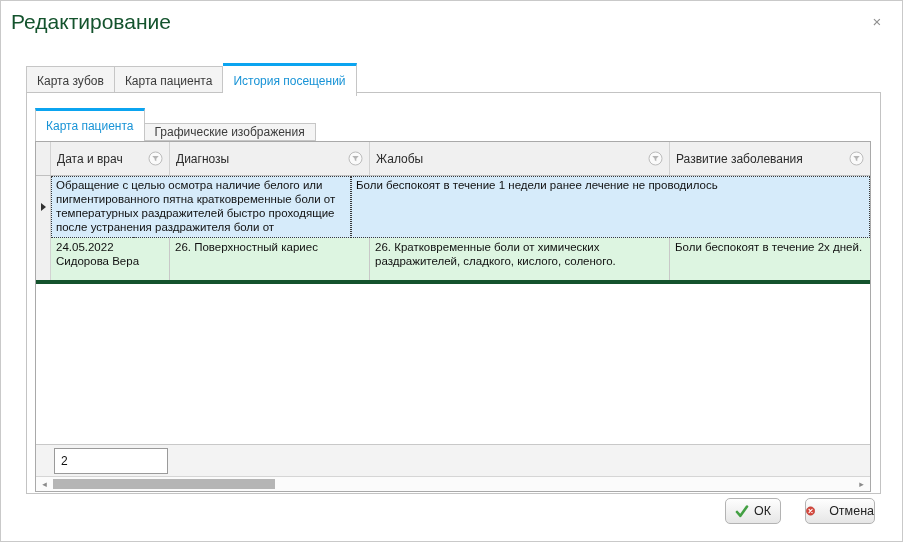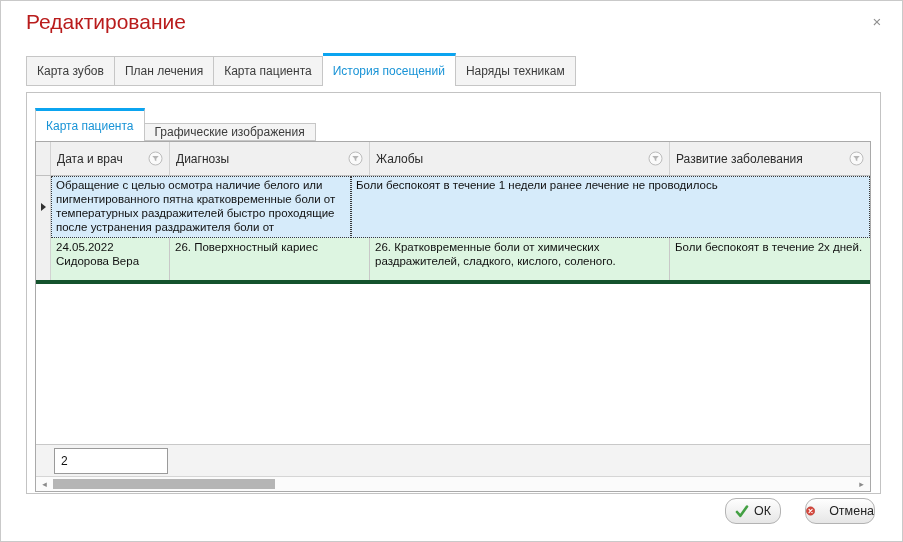--- a/index.html
+++ b/index.html
@@ -2,26 +2,26 @@
 <html><head>
 <meta charset="utf-8">
 <style>
   * { margin:0; padding:0; box-sizing:border-box; }
   html,body { background:#fff; }
   body { font-family:"Liberation Sans", sans-serif; }
 
   .dialog { position:relative; width:903px; height:542px; background:#ffffff;
             border:1px solid #c9c9c9; overflow:hidden; }
 
-  .dlg-title { position:absolute; left:25px; top:9px; font-size:21px; color:#b91c1c; }
+  .dlg-title { position:absolute; left:10px; top:9px; font-size:21px; color:#14532d; }
   .dlg-close { position:absolute; right:17px; top:13px; width:16px; height:16px;
                color:#8f8f8f; font-size:15px; line-height:16px; text-align:center; cursor:default; }
 
   
-  .main-tabs { position:absolute; left:25px; top:52px; display:flex; align-items:flex-end; height:33px; }
+  .main-tabs { position:absolute; left:25px; top:62px; display:flex; align-items:flex-end; height:33px; }
   .tab { height:30px; padding:0 10px; display:flex; align-items:center;
          background:#f4f4f4; border:1px solid #c6c6c6; border-left:none;
          font-size:12px; color:#3c3c3c; white-space:nowrap; }
   .tab:first-child { border-left:1px solid #c6c6c6; }
   .tab.active { height:33px; background:#fff; border-top:3px solid #0ba4f0;
                 border-bottom:none; color:#1893d6; position:relative; z-index:3; }
 
   
   .panel { position:absolute; left:25px; top:91px; width:855px; height:402px;
            border:1px solid #c3c3c3; background:#fff; z-index:1; }
@@ -69,47 +69,41 @@
   .g-hscroll { height:15px; flex:0 0 auto; border-top:1px solid #d5d5d5; background:#fbfbfb; position:relative; }
   .hs-arrow { position:absolute; top:2px; width:11px; height:11px; color:#8a8a8a;
               font-size:9px; line-height:11px; text-align:center; }
   .hs-arrow.left { left:3px; }
   .hs-arrow.right { right:3px; }
   .hs-thumb { position:absolute; left:17px; top:2px; width:222px; height:10px; background:#b5b5b5; }
 
   
   .btn { position:absolute; top:497px; height:26px; display:flex; align-items:center;
          justify-content:center; gap:5px; background:linear-gradient(#fefefe,#e6e6e6);
-         border:1px solid #b3b3b3; border-radius:11px; font-size:12.5px; color:#222; cursor:default; }
+         border:1px solid #b3b3b3; border-radius:5px; font-size:12.5px; color:#222; cursor:default; }
   .btn-ok { left:724px; width:56px; }
   .btn-cancel { left:804px; width:70px;gap:14px; }
 </style>
 </head>
 <body>
 
 <div class="dialog">
 
   <div class="dlg-title">Редактирование</div>
   <div class="dlg-close">×</div>
 
   <div class="main-tabs">
     <div class="tab">
         <span>Карта зубов</span>
       </div>
     <div class="tab">
-        <span>План лечения</span>
-      </div>
-    <div class="tab">
         <span>Карта пациента</span>
       </div>
     <div class="tab active">
         <span>История посещений</span>
-      </div>
-    <div class="tab">
-        <span>Наряды техникам</span>
       </div>
   </div>
 
   <div class="panel">
 
     <div class="sub-tabs">
       <div class="tab active">
           <span>Карта пациента</span>
         </div>
       <div class="tab">

